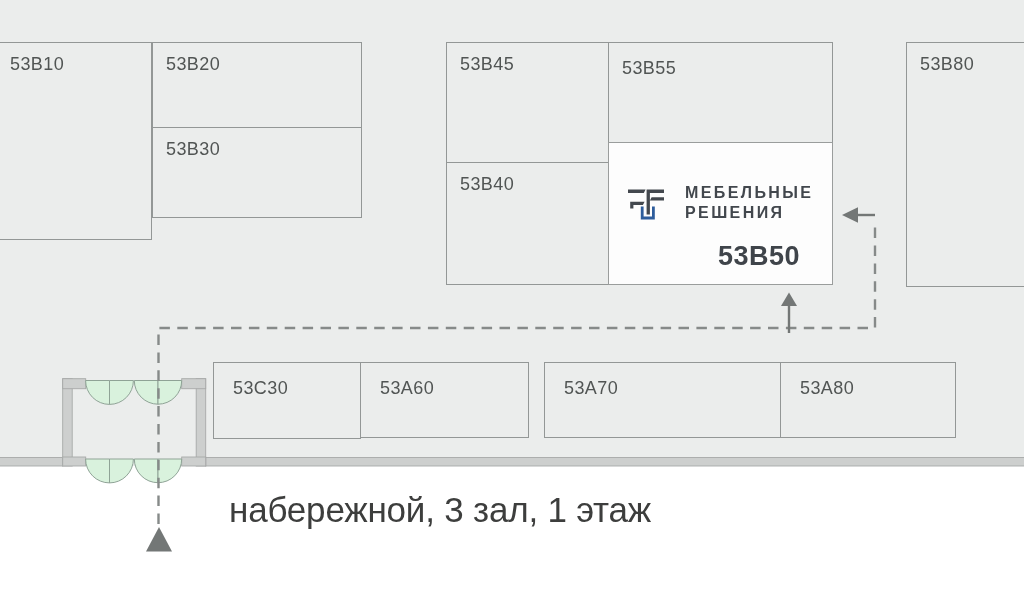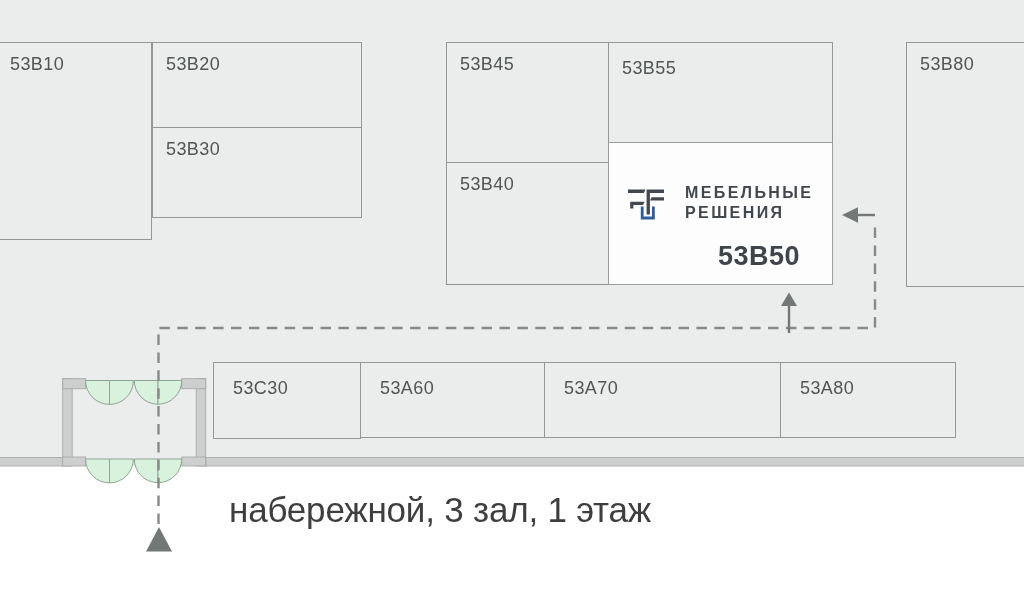--- a/index.html
+++ b/index.html
@@ -75,21 +75,21 @@
     <div class="booth-id">53В50</div>
   </div>
 
   <div class="booth" style="left:906px;top:42px;width:130px;height:245px;">
     <span class="lbl">53В80</span>
   </div>
 
   <div class="booth pad-wide" style="left:213px;top:362px;width:148px;height:77px;">
     <span class="lbl">53С30</span>
   </div>
-  <div class="booth pad-wide" style="left:360px;top:362px;width:185px;height:76px;">
+  <div class="booth pad-wide" style="left:360px;top:362px;width:169px;height:76px;">
     <span class="lbl">53А60</span>
   </div>
   <div class="booth pad-wide" style="left:544px;top:362px;width:237px;height:76px;">
     <span class="lbl">53А70</span>
   </div>
   <div class="booth pad-wide" style="left:780px;top:362px;width:176px;height:76px;">
     <span class="lbl">53А80</span>
   </div>
 
   <svg class="overlay" viewBox="0 0 1024 616">

